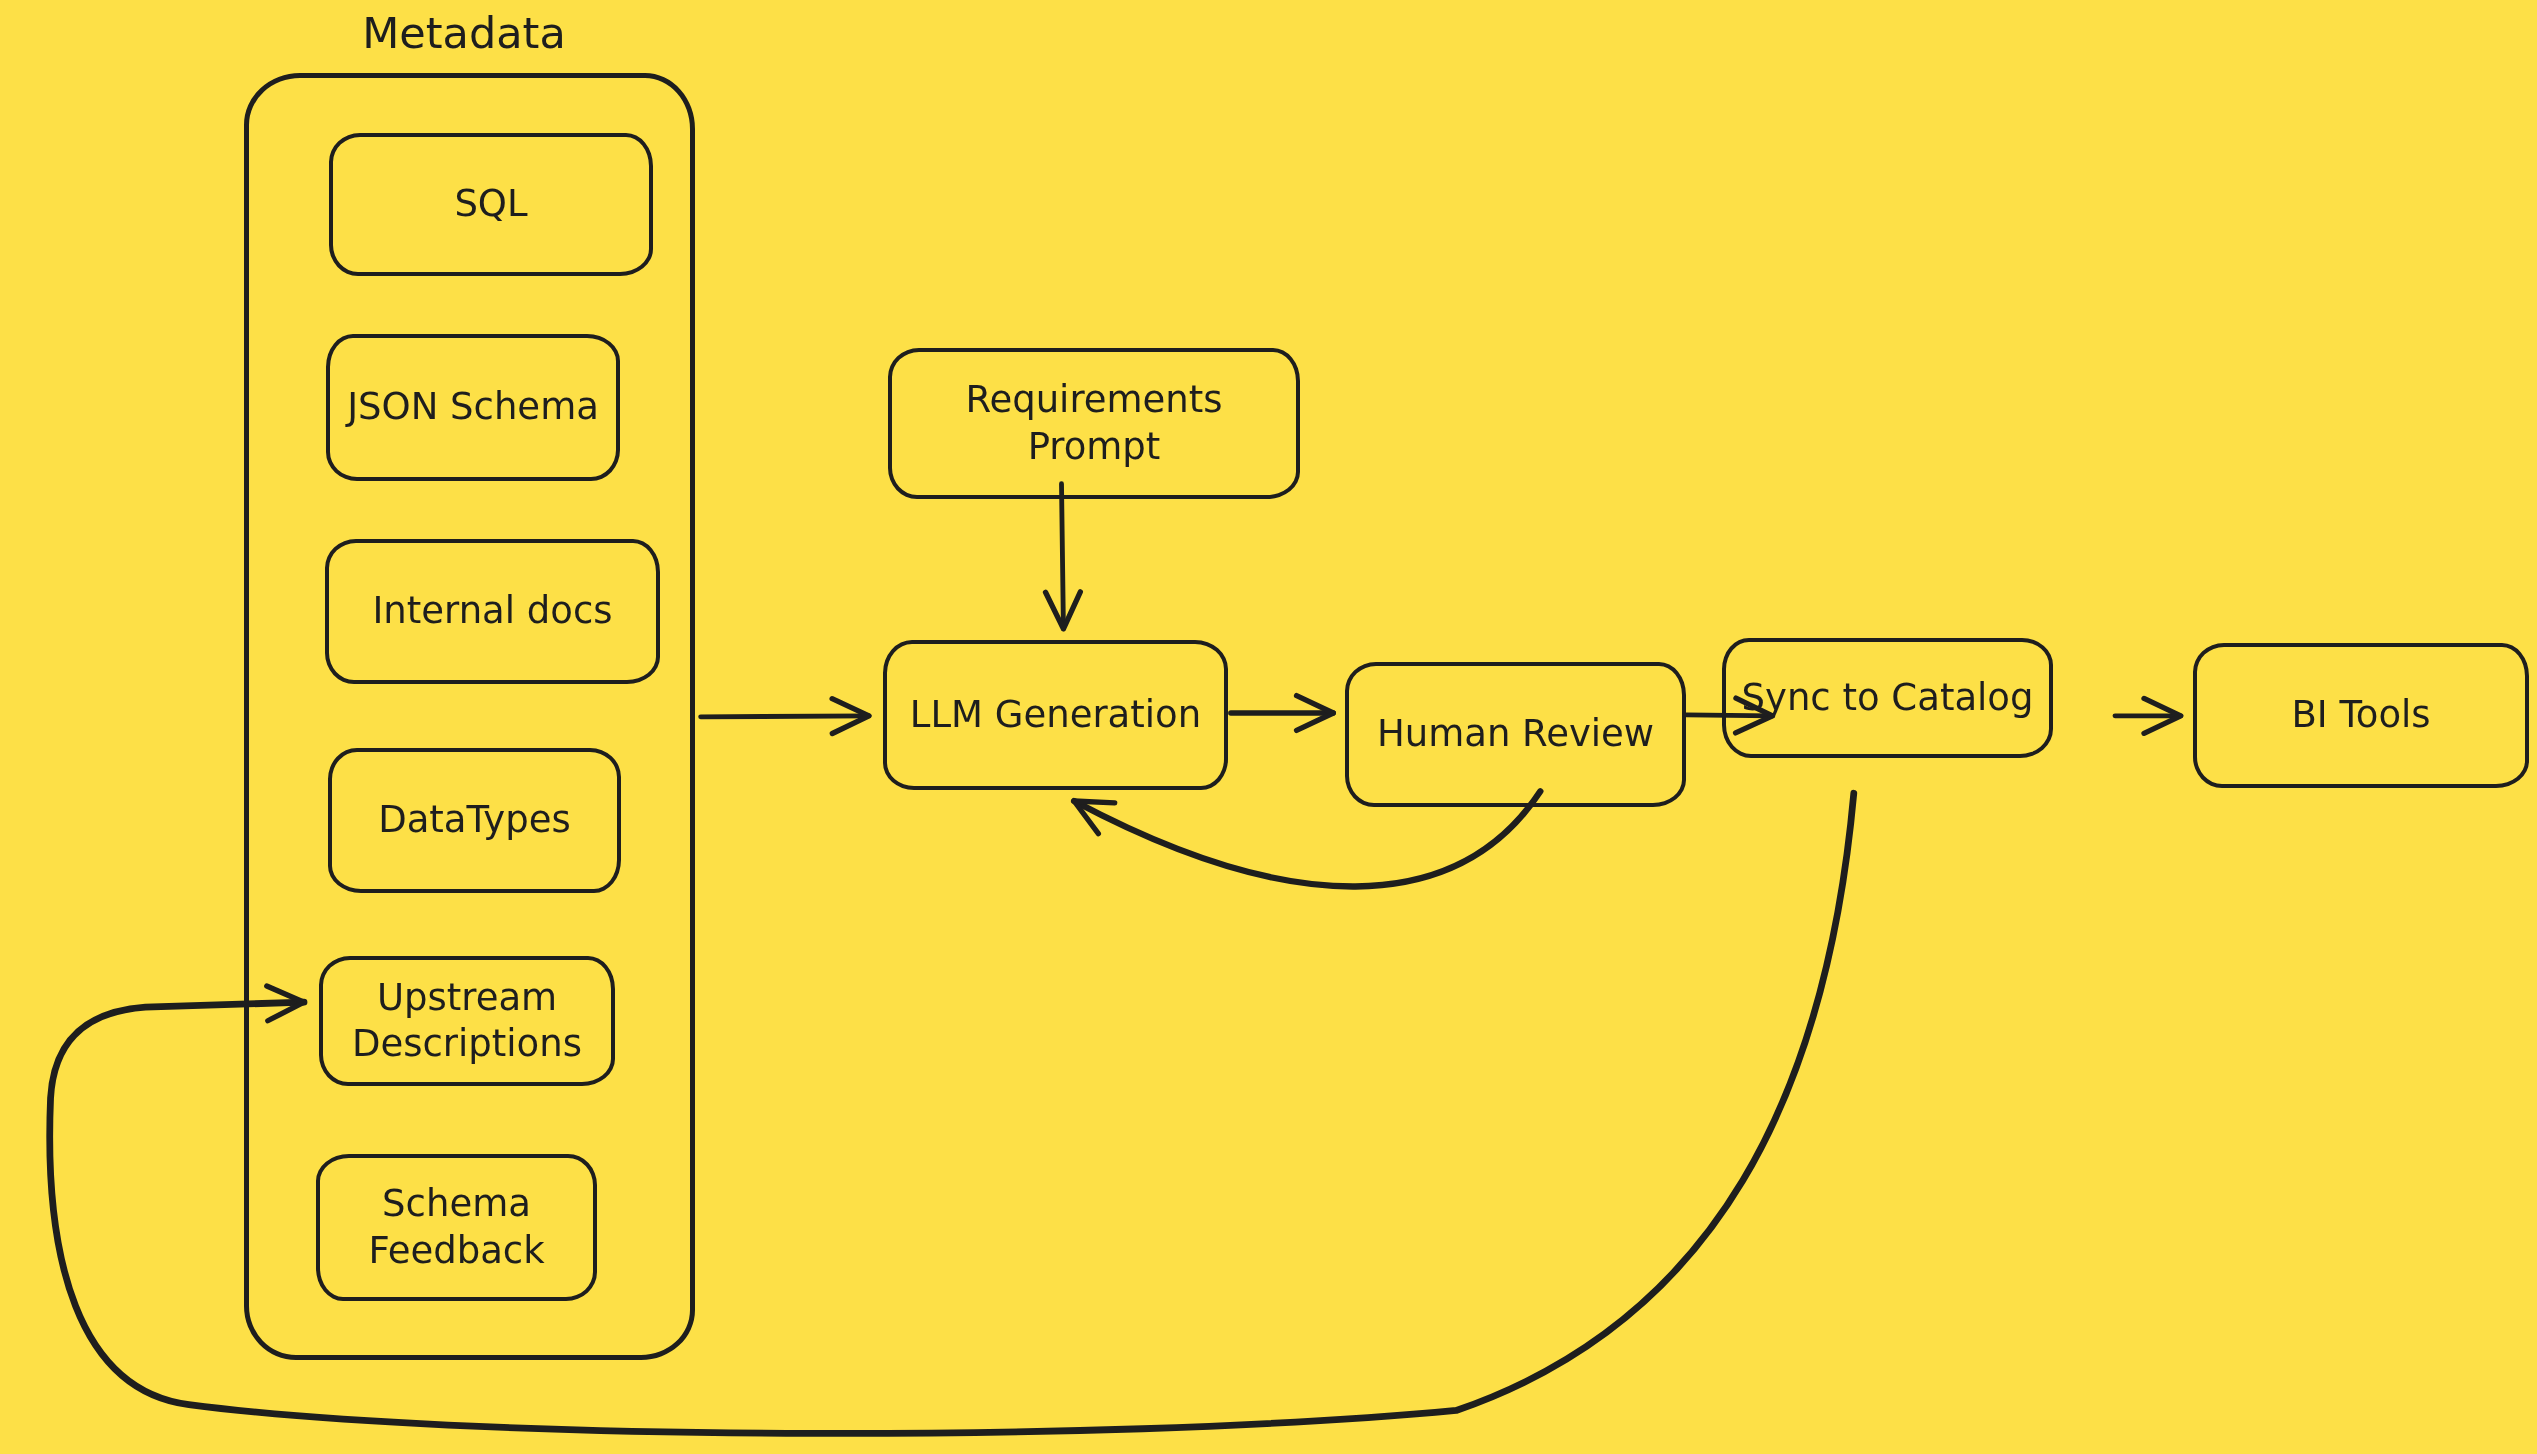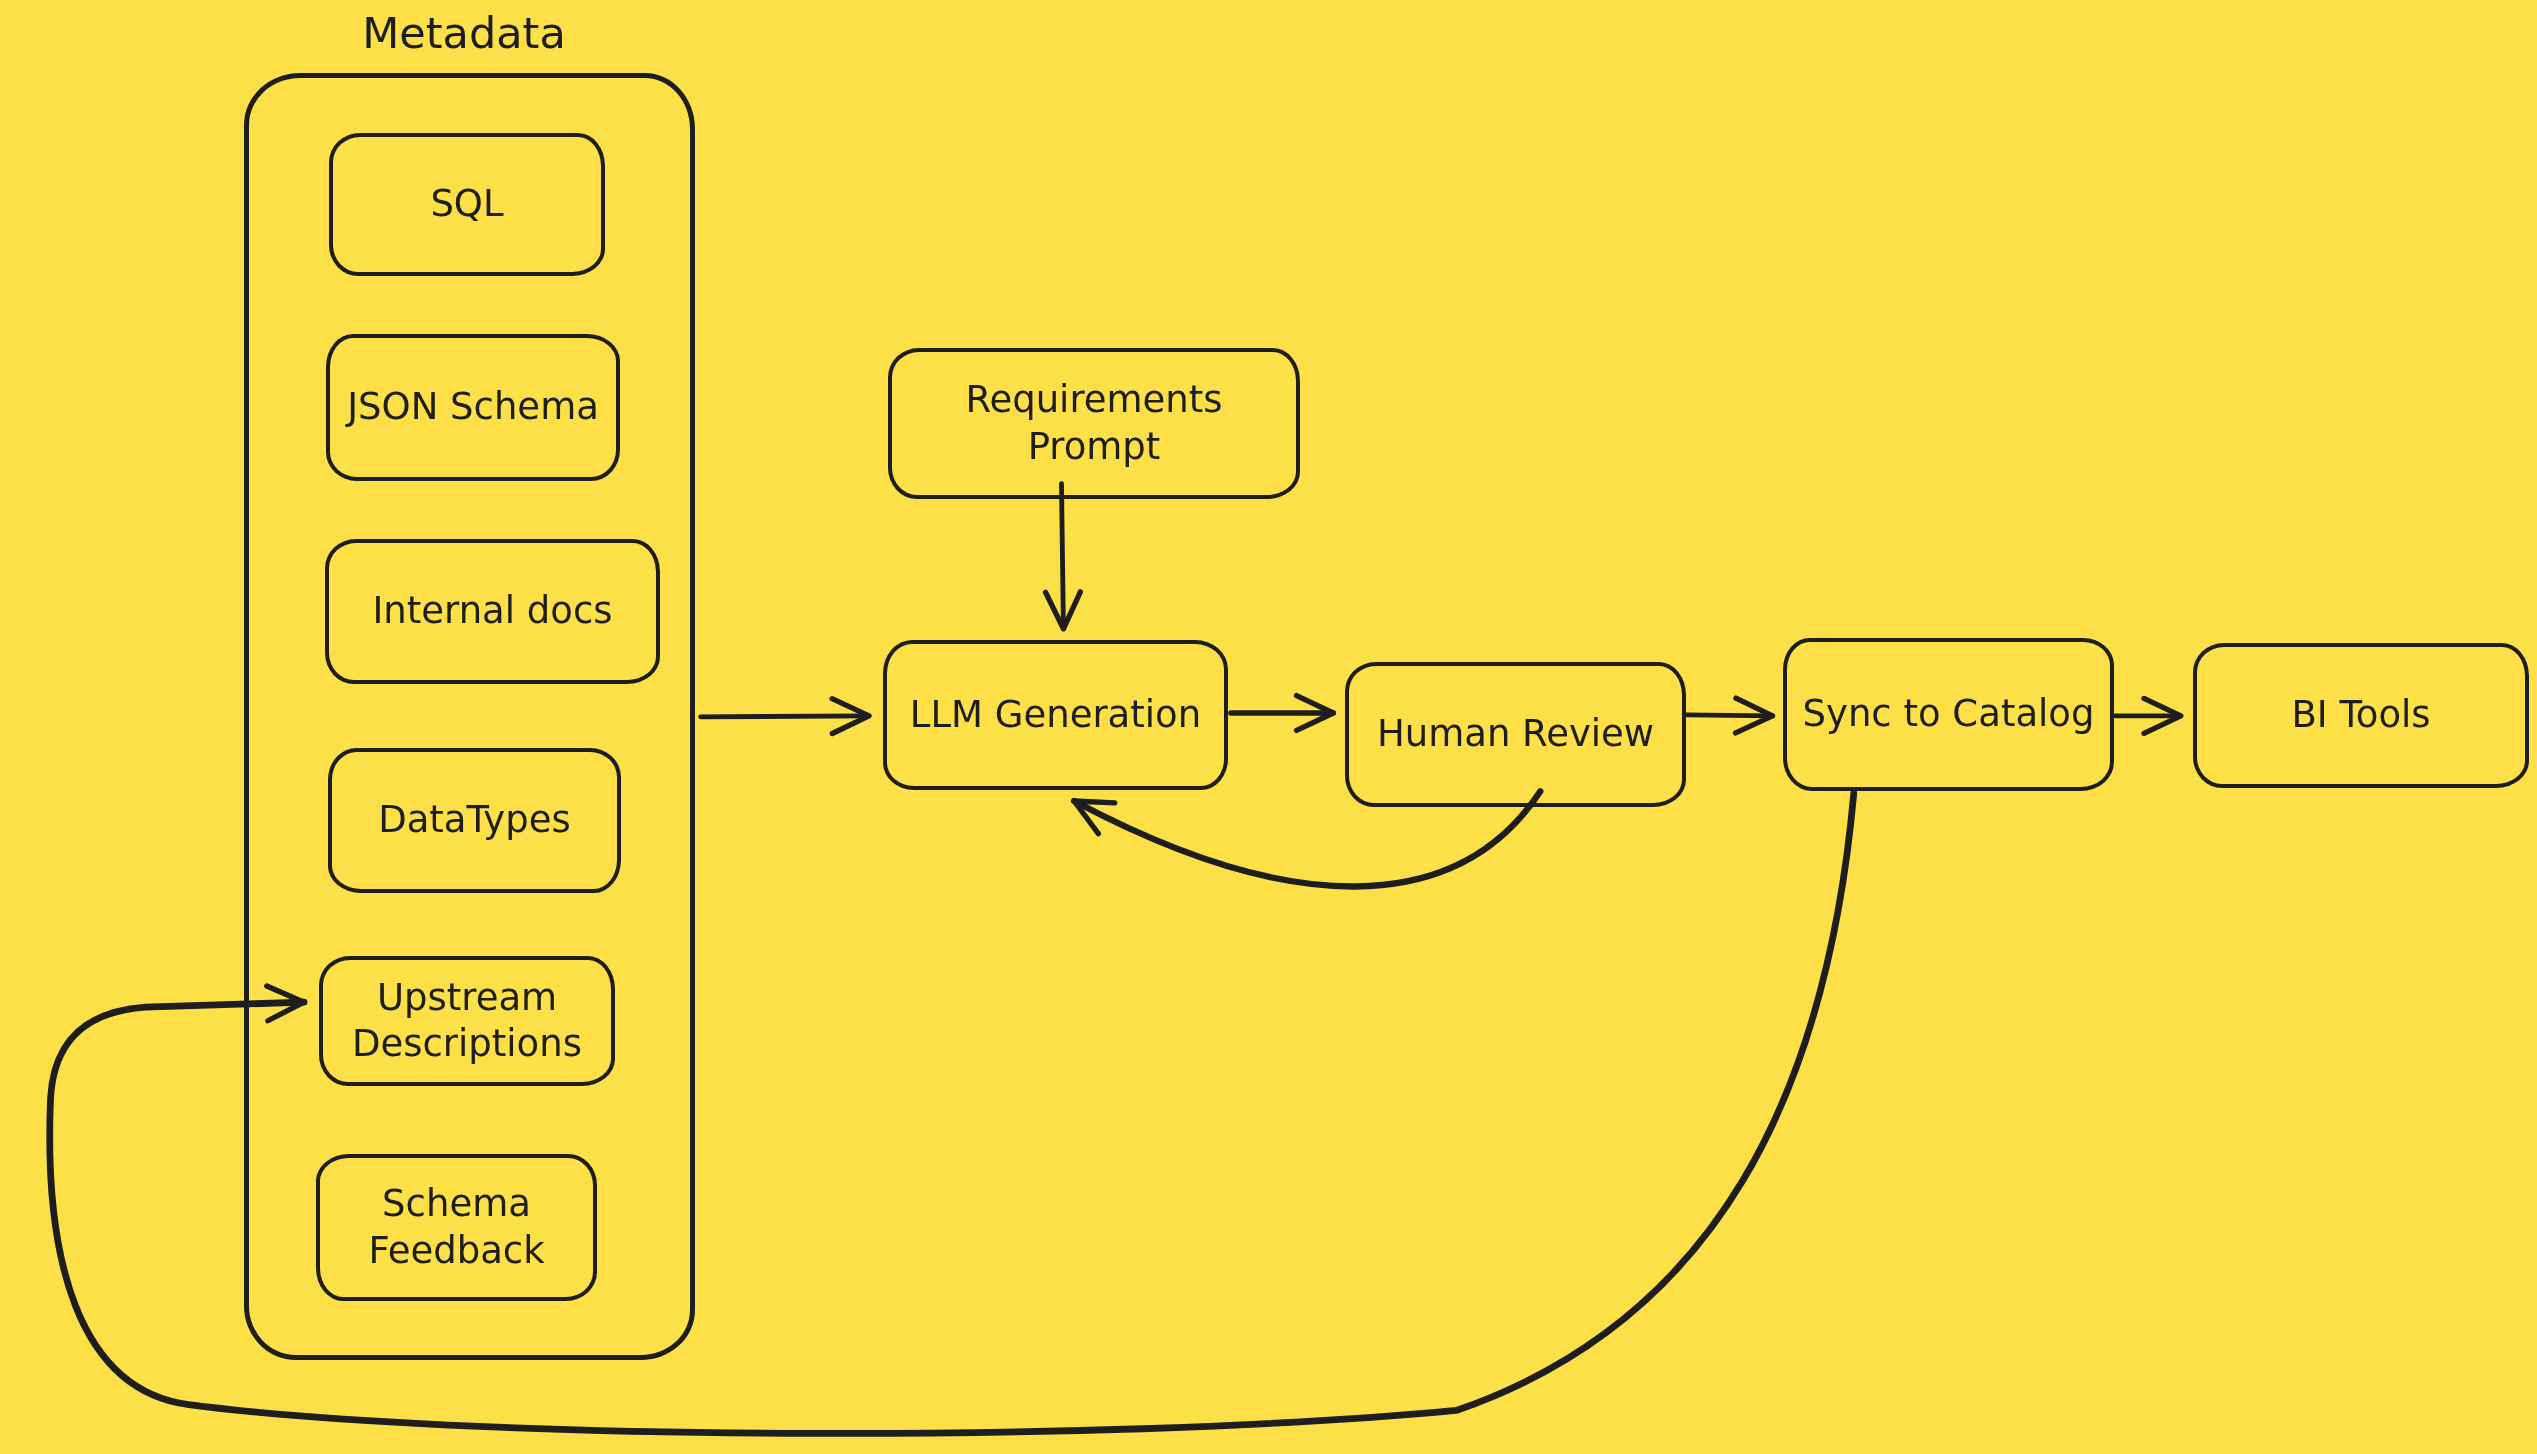--- a/index.html
+++ b/index.html
@@ -53,31 +53,31 @@
     box-sizing: border-box;
     display: flex;
     align-items: center;
     justify-content: center;
     text-align: center;
     font-size: 37px;
     line-height: 1.25;
     white-space: pre-line;
   }
   
-  .b-sql            { left: 329px; top: 133px;  width: 276px; height: 143px; }
+  .b-sql            { left: 329px; top: 133px;  width: 324px; height: 143px; }
   .b-json-schema    { left: 326px; top: 334px;  width: 294px; height: 147px; border-radius: 27px 33px 29px 31px / 33px 27px 31px 29px; }
   .b-internal-docs  { left: 325px; top: 539px;  width: 335px; height: 145px; }
   .b-datatypes      { left: 328px; top: 748px;  width: 293px; height: 145px; border-radius: 29px 31px 27px 33px / 31px 29px 33px 27px; }
   .b-upstream       { left: 319px; top: 956px;  width: 296px; height: 130px; }
   .b-review-feedback{ left: 316px; top: 1154px; width: 281px; height: 147px; border-radius: 33px 29px 31px 27px / 27px 31px 29px 33px; }
   
   .b-requirements   { left: 888px;  top: 348px; width: 412px; height: 151px; }
   .b-llm            { left: 883px;  top: 640px; width: 345px; height: 150px; border-radius: 29px 33px 27px 31px / 33px 29px 31px 27px; }
   .b-human-review   { left: 1345px; top: 643px; width: 341px; height: 145px; margin-top: 19px; }
-  .b-sync-catalog   { left: 1783px; top: 638px; width: 331px; height: 153px; border-radius: 27px 31px 33px 29px / 31px 27px 29px 33px; }
+  .b-sync-catalog   { left: 1722px; top: 638px; width: 331px; height: 120px; border-radius: 27px 31px 33px 29px / 31px 27px 29px 33px; }
   .b-bi-tools       { left: 2193px; top: 643px; width: 336px; height: 145px; }
 </style>
 </head>
 <body>
 
 <div class="canvas">
 
   <svg class="edges-layer" viewBox="0 0 2623 1503" xmlns="http://www.w3.org/2000/svg">
     <defs>
       <marker id="arrow" markerUnits="userSpaceOnUse" markerWidth="52" markerHeight="52" viewBox="0 0 52 52" refX="46" refY="26" orient="auto">

